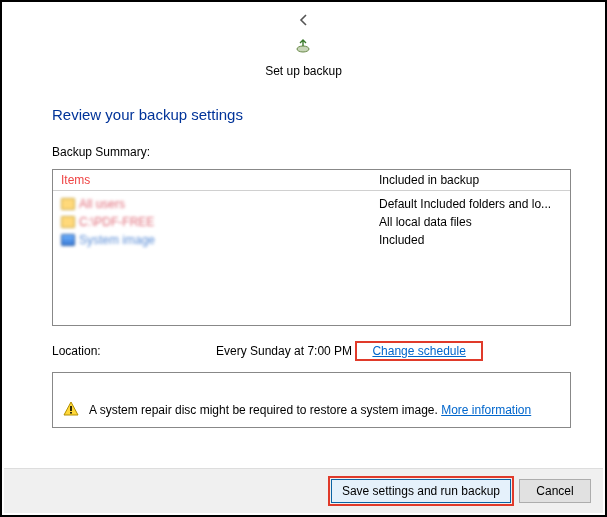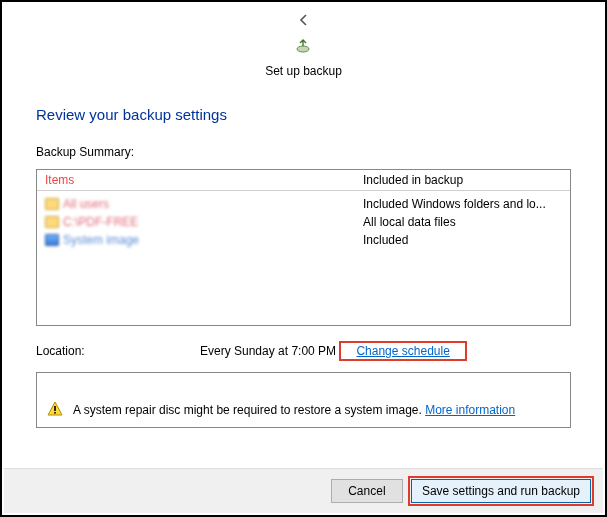--- a/index.html
+++ b/index.html
@@ -18,20 +18,21 @@
       align-items: center;
       padding: 10px 14px;
       gap: 10px;
       flex-direction: column;
     }
     .back-arrow svg { display: block; }
     .hdr-icon svg { display: block; }
     .hdr-title { font-size: 12px; }
     .content {
       padding: 0 34px;
+      margin-left: 16px;
     }
     .heading {
       color: #003399;
       font-size: 15px;
       font-weight: 400;
       margin: 18px 0 22px 0;
     }
     .row { display: flex; margin-bottom: 10px; }
     .row .label { width: 164px; }
     .row .value { flex: 1; }
@@ -135,21 +136,21 @@
     <div class="sb-head">
       <div class="col1">Items</div>
       <div class="col2">Included in backup</div>
     </div>
     <div class="sb-body">
       <div class="sb-row">
         <div class="col1">
             <span class="ic-folder"></span>
             <span class="blur-red">All users</span>
           </div>
-        <div class="col2">Included Windows folders and lo...</div>
+        <div class="col2">Default Included folders and lo...</div>
       </div>
       <div class="sb-row">
         <div class="col1">
             <span class="ic-folder"></span>
             <span class="blur-red">C:\PDF-FREE</span>
           </div>
         <div class="col2">All local data files</div>
       </div>
       <div class="sb-row">
         <div class="col1">
@@ -177,15 +178,15 @@
           <rect x="7.2" y="11" width="1.6" height="1.6" fill="#000"></rect>
         </svg>
     </span>
     <div>
       <span>A system repair disc might be required to restore a system image. </span><a class="link">More information</a>
     </div>
   </div>
 </div>
 
 <div class="footer">
+  <button class="btn primary">Save settings and run backup</button>
   <button class="btn">Cancel</button>
-  <button class="btn primary">Save settings and run backup</button>
 </div>
 
 </body></html>

